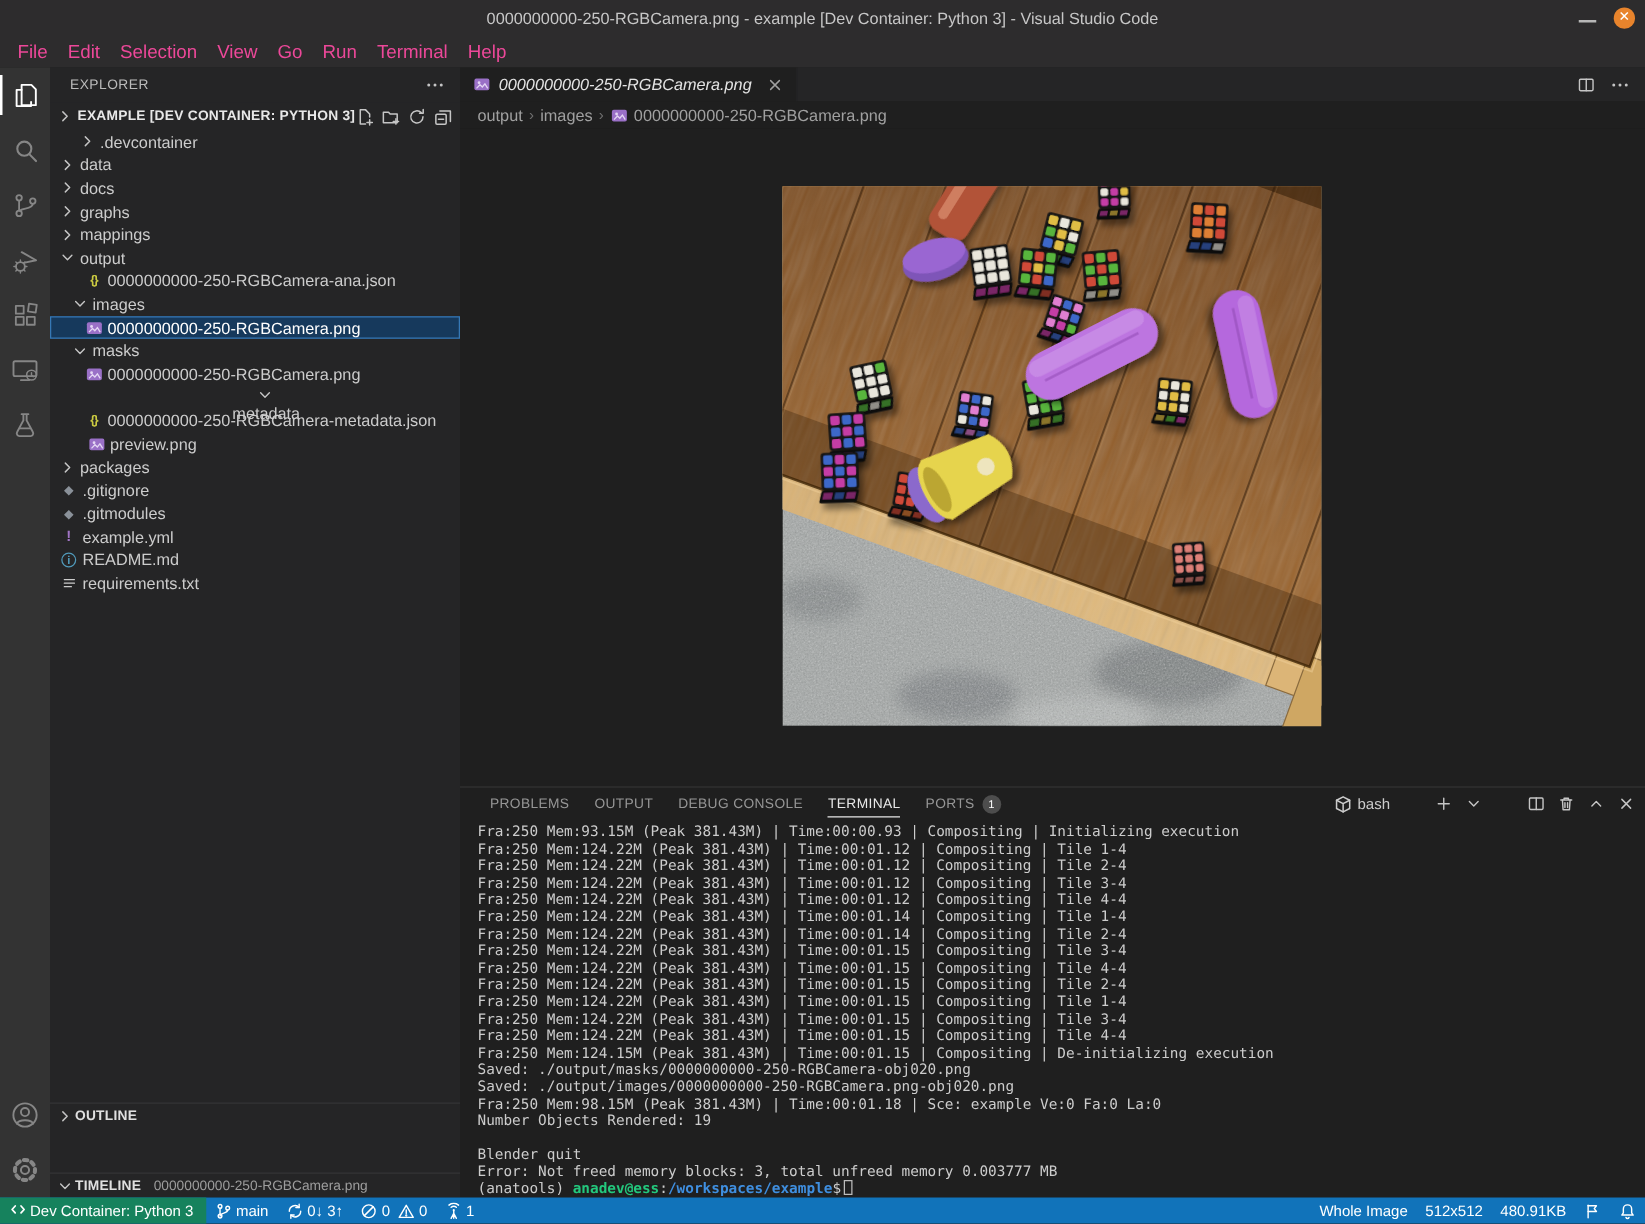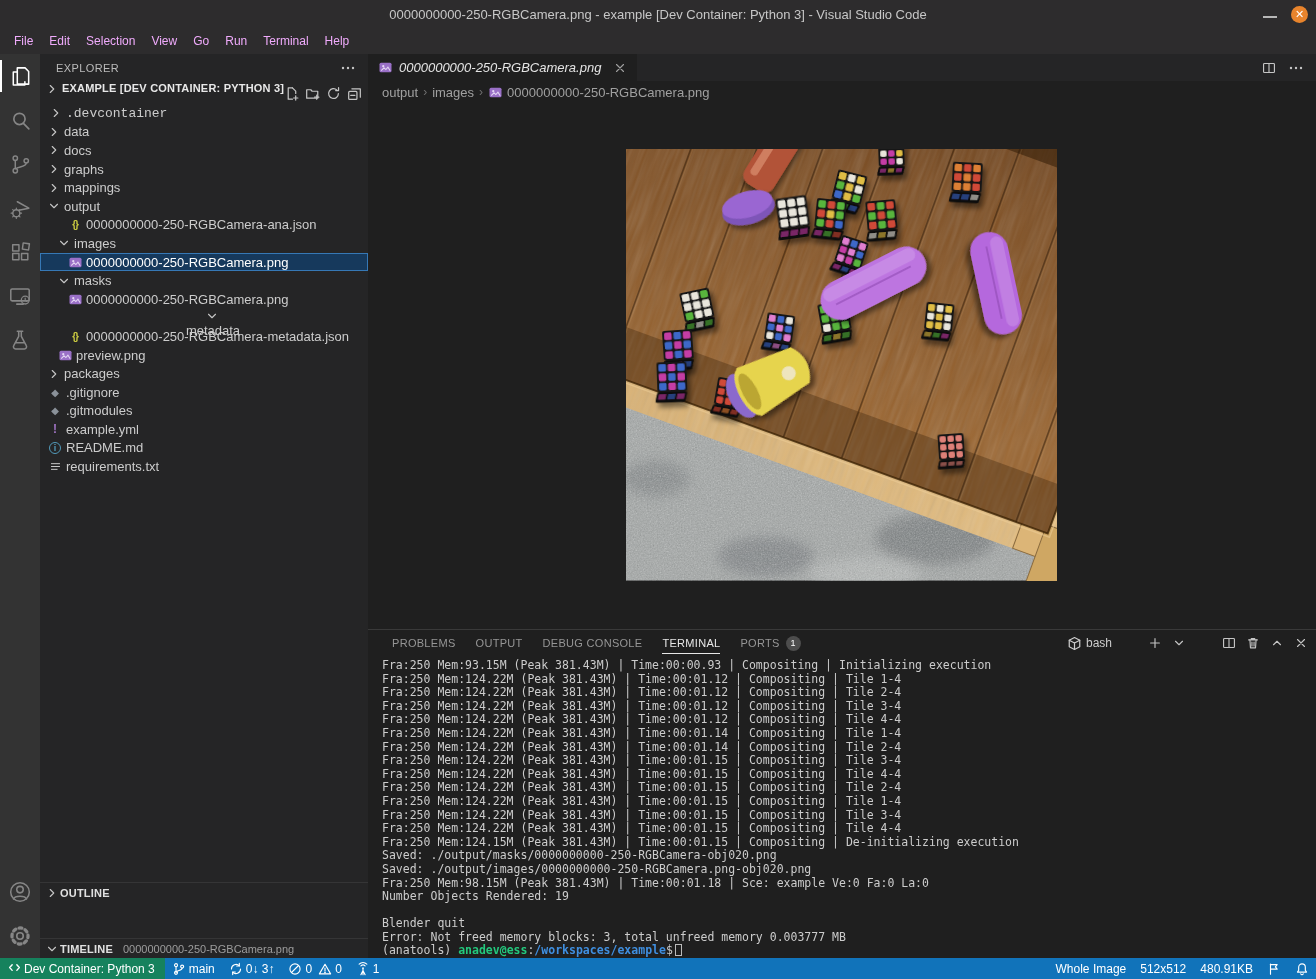--- a/index.html
+++ b/index.html
@@ -11,38 +11,38 @@
   
   .titlebar { height:28px; background:#2d2c2d; display:flex; align-items:center; position:relative; flex:none; }
   .titlebar .title { position:absolute; left:0; right:0; text-align:center; font-size:13px; color:#c7c7c7; }
   .win-controls { position:absolute; right:8px; top:0; height:28px; display:flex; align-items:center; gap:14px; }
   .win-min { width:14px; height:2px; background:#b7b7b7; margin-top:6px; }
   .win-close { width:17px; height:17px; border-radius:50%; background:#e8842c; color:#fff; font-size:11px;
     display:flex; align-items:center; justify-content:center; line-height:1; }
 
   
   .menubar { height:26px; background:#2d2c2d; display:flex; align-items:center; padding-left:6px; flex:none; }
-  .menu-item { padding:3px 8px; font-size:12px; color:#f0abfc; border-radius:4px; }
+  .menu-item { padding:3px 8px; font-size:15px; color:#ec4899; border-radius:4px; }
 
   
   .main { flex:1; display:flex; min-height:0; }
 
   
   .activitybar { width:40px; background:#333333; display:flex; flex-direction:column; align-items:center; flex:none; }
   .act-item { width:40px; height:44px; display:flex; align-items:center; justify-content:center; color:#868686; position:relative; }
   .act-item.active { color:#ffffff; }
   .act-item.active::before { content:""; position:absolute; left:0; top:6px; bottom:6px; width:2px; background:#ffffff; }
   .act-spacer { flex:1; }
 
   
   .sidebar { width:328px; background:#252526; display:flex; flex-direction:column; flex:none; font-size:13px; }
   .sidebar-title { height:28px; display:flex; align-items:center; padding:0 12px 0 16px; flex:none; }
   .sidebar-title .label { font-size:11px; letter-spacing:.4px; color:#bbbbbb; }
   .sidebar-title .sp { flex:1; }
-  .proj-row { height:22px; display:flex; padding:0 6px 0 4px; flex:none; background:#252526; }
+  .proj-row { height:22px; display:flex; align-items:center; padding:0 6px 0 4px; flex:none; background:#252526; }
   .proj-row .label { font-weight:bold; font-size:11px; color:#e8e8e8; letter-spacing:.2px; margin-left:2px; flex:1;
     white-space:nowrap; overflow:hidden; }
   .proj-actions { display:flex; gap:6px; align-items:center; color:#c5c5c5; }
   .tree { flex:1; overflow:hidden; }
   .trow { height:18.6px; display:flex; align-items:center; color:#cccccc; white-space:nowrap; }
   .trow .chev { width:16px; display:flex; justify-content:center; color:#c5c5c5; flex:none; }
   .trow .chev.exp svg { transform:rotate(90deg); }
   .trow .ficon { width:18px; display:flex; justify-content:center; align-items:center; flex:none; font-size:11px; }
   .trow .lbl { margin-left:2px; font-size:13px; }
   .trow.selected { background:#16395c; outline:1px solid #3678b5; outline-offset:-1px; color:#ffffff; }
@@ -251,21 +251,21 @@
           <span>
               <svg width="15" height="15" viewBox="0 0 16 16" fill="none" stroke="currentColor" stroke-width="1.3" stroke-linecap="round" stroke-linejoin="round">
                 <rect x="1.8" y="5.8" width="8.8" height="8.4" rx="1"></rect>
                 <path d="M4 10h4.4"></path>
                 <path d="M5.2 3h9v9"></path>
               </svg>
             </span>
         </span>
       </div>
       <div class="tree">
-          <div class="trow" style="padding-left: 8px; font-family: Liberation Mono, monospace;">
+          <div class="trow" style="padding-left: 22px;">
             <span class="chev">
               <svg width="14" height="14" viewBox="0 0 16 16" fill="none" stroke="currentColor" stroke-width="1.3" stroke-linecap="round" stroke-linejoin="round">
                 <path d="M6 4l4 4-4 4"></path>
               </svg>
             </span>
             <span class="lbl">.devcontainer</span>
           </div>
           <div class="trow" style="padding-left: 6px;">
             <span class="chev">
               <svg width="14" height="14" viewBox="0 0 16 16" fill="none" stroke="currentColor" stroke-width="1.3" stroke-linecap="round" stroke-linejoin="round">
@@ -355,21 +355,21 @@
               </svg>
             </span>
             <span class="lbl">metadata</span>
           </div>
           <div class="trow" style="padding-left: 26px;">
             <span class="ficon">
               <span class="ic-braces">{ }</span>
             </span>
             <span class="lbl">0000000000-250-RGBCamera-metadata.json</span>
           </div>
-          <div class="trow" style="padding-left: 16px;">
+          <div class="trow" style="padding-left: 28px;">
             <span class="ficon">
               <svg width="15" height="15" viewBox="0 0 16 16">
                 <rect x="1.6" y="3" width="12.8" height="10" rx="1.6" fill="#9a70c7"></rect>
                 <circle cx="5.6" cy="6.6" r="1.2" fill="#e4d6f4"></circle>
                 <path d="M3.4 11.4l3-3.1 2 1.9 2.2-2.6 2.4 3.8" stroke="#e4d6f4" stroke-width="1.1" fill="none"></path>
               </svg>
             </span>
             <span class="lbl">preview.png</span>
           </div>
           <div class="trow" style="padding-left: 6px;">

